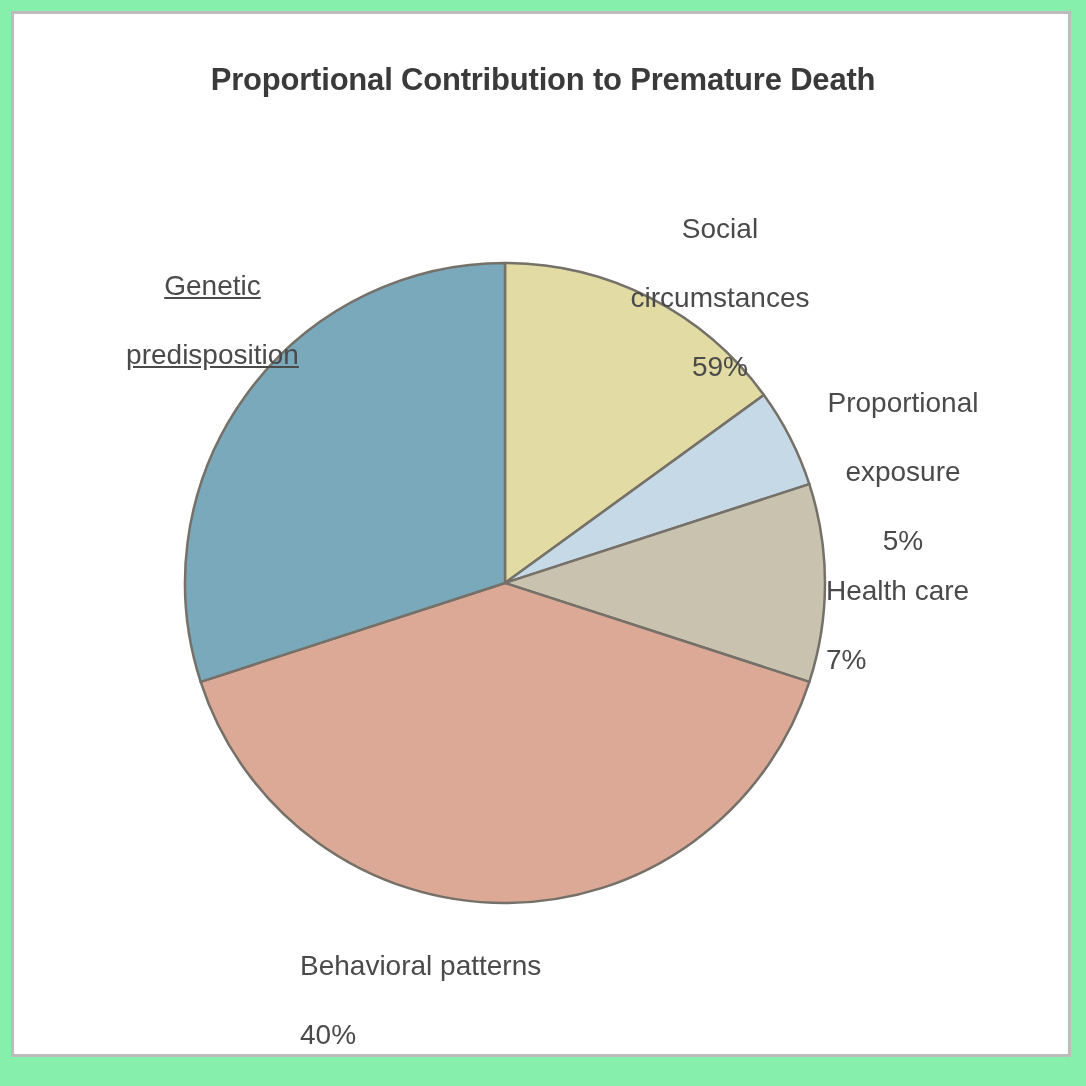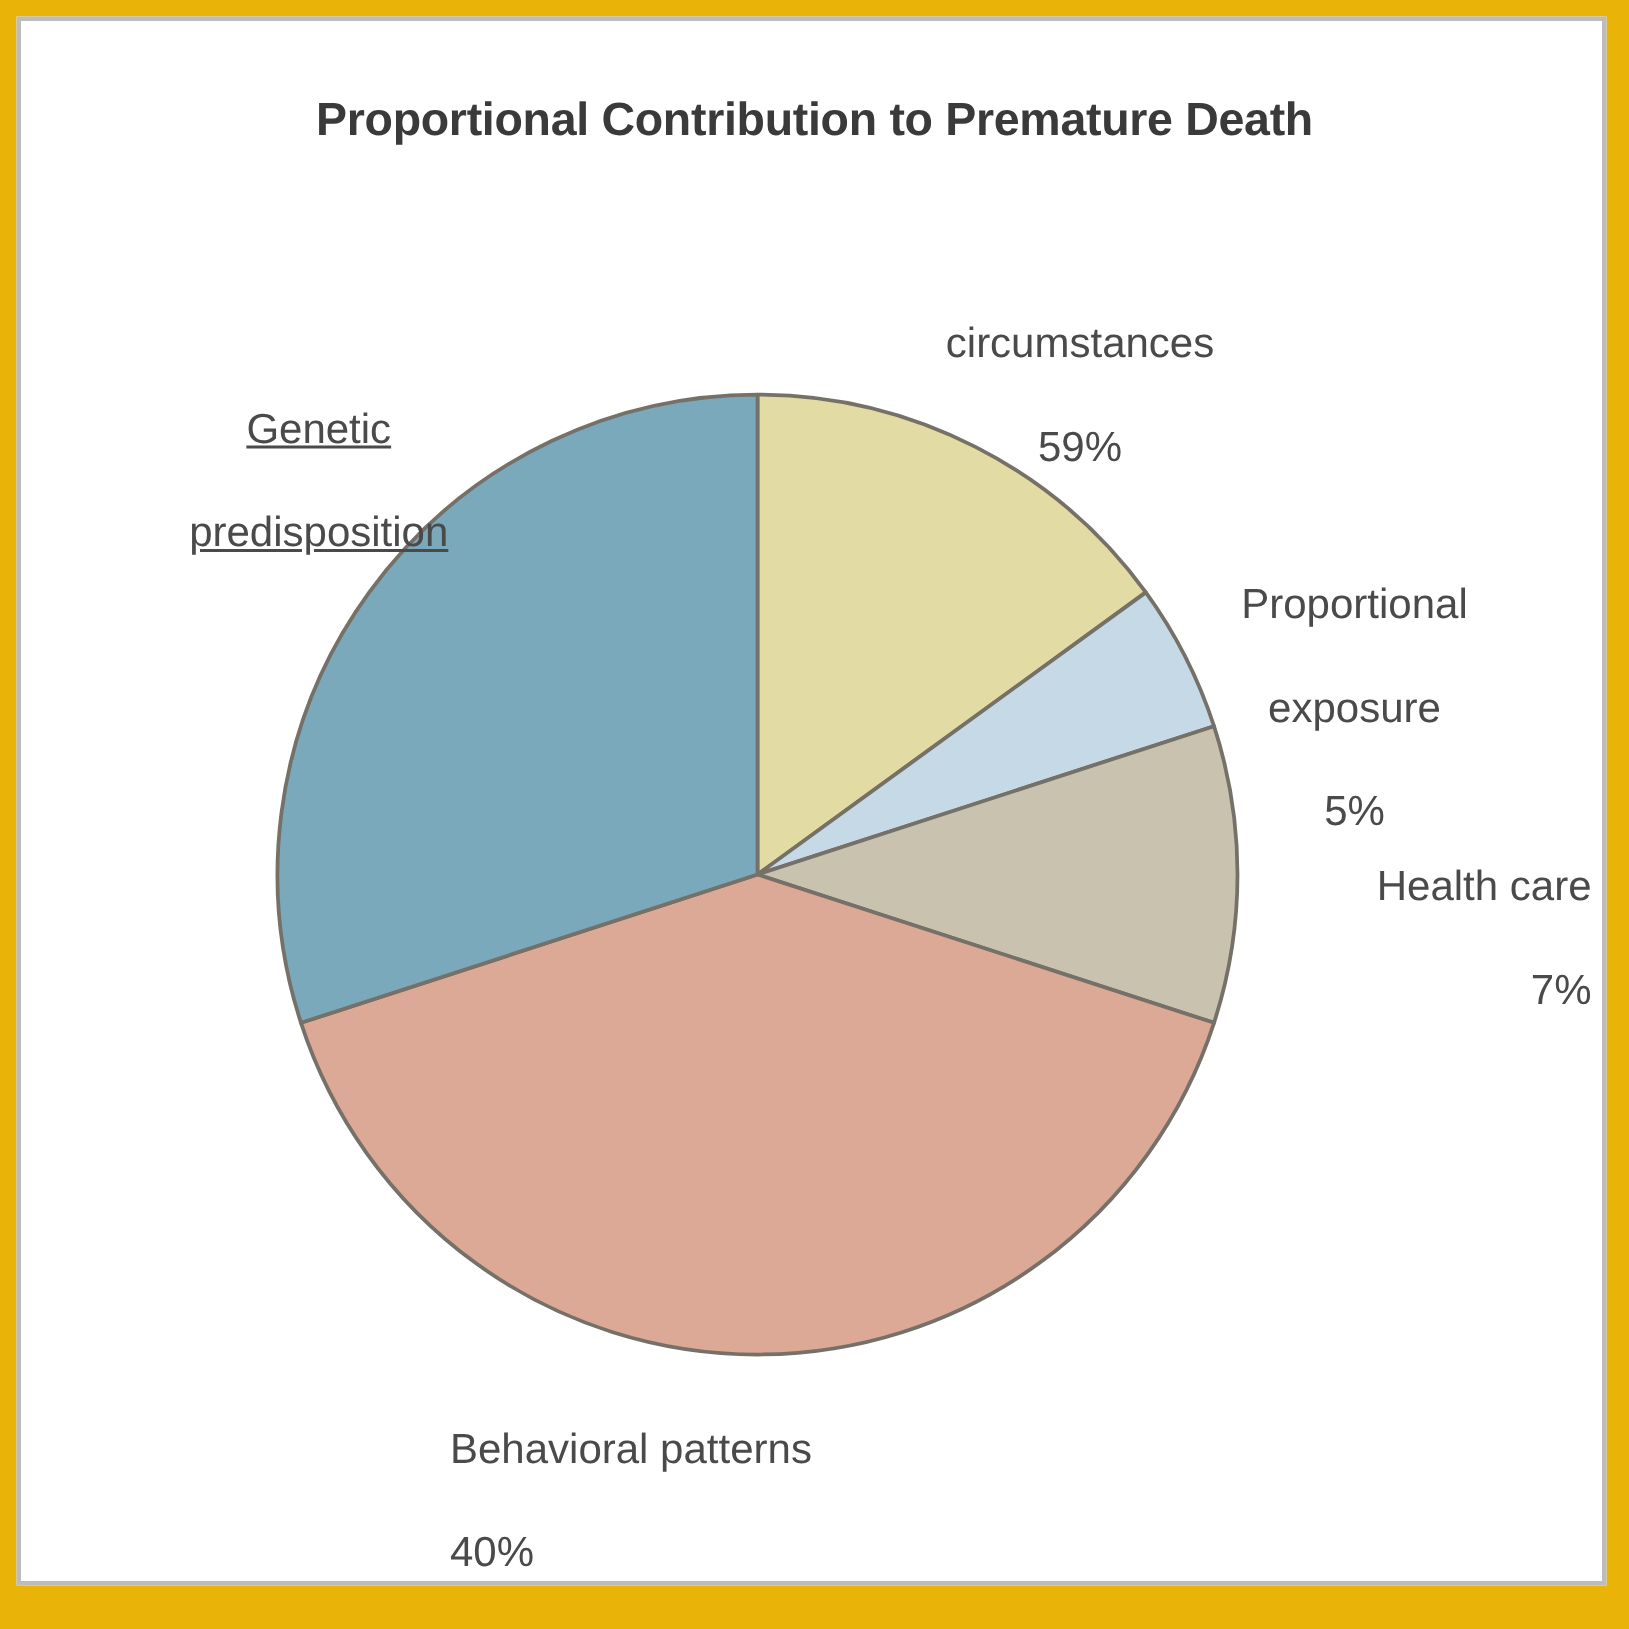--- a/index.html
+++ b/index.html
@@ -10,21 +10,21 @@
   body {
     width: 1086px;
     height: 1086px;
     font-family: "Liberation Sans", sans-serif;
     overflow: hidden;
   }
   #figure-root {
     position: relative;
     width: 1086px;
     height: 1086px;
-    background: #eab308;
+    background: #86efac;
     box-sizing: border-box;
   }
   #figure-frame {
     position: absolute;
     left: 11px;
     top: 11px;
     width: 1060px;
     height: 1046px;
     border: 3px solid #bcbcbc;
     background: #ffffff;
@@ -56,21 +56,21 @@
     color: #4a4a4a;
     font-family: "Liberation Sans", sans-serif;
     white-space: pre-line;
     font-weight: normal;
   }
   .label-name { display: block; }
   .label-value { display: block; }
   #label-social        { left: 560px; top: 178px; width: 320px; text-align: center; }
   #label-genetic       { left: 60px;  top: 235px; width: 305px; text-align: center; text-decoration: underline; }
   #label-environmental { left: 768px; top: 352px; width: 270px; text-align: center; }
-  #label-healthcare    { left: 826px; top: 540px; width: 235px; text-align: right; }
+  #label-healthcare    { left: 826px; top: 540px; width: 235px; text-align: left; }
   #label-behavioral    { left: 300px; top: 915px; width: 420px; text-align: left; }
 </style>
 </head>
 <body>
 
 <div id="figure-root">
 
   <div id="figure-frame"></div>
 
   <div id="chart-title">Proportional Contribution to Premature Death</div>
@@ -79,20 +79,21 @@
     <g id="pie-slices">
         <path d="M 505 583 L 505.00 263.00 A 320 320 0 0 1 763.89 394.91 Z" fill="#E2DCA4" stroke="#757068" stroke-width="2.5" stroke-linejoin="round"></path>
         <path d="M 505 583 L 763.89 394.91 A 320 320 0 0 1 809.34 484.11 Z" fill="#C6D9E6" stroke="#757068" stroke-width="2.5" stroke-linejoin="round"></path>
         <path d="M 505 583 L 809.34 484.11 A 320 320 0 0 1 809.34 681.89 Z" fill="#C9C2AE" stroke="#757068" stroke-width="2.5" stroke-linejoin="round"></path>
         <path d="M 505 583 L 809.34 681.89 A 320 320 0 0 1 200.66 681.89 Z" fill="#DCA996" stroke="#757068" stroke-width="2.5" stroke-linejoin="round"></path>
         <path d="M 505 583 L 200.66 681.89 A 320 320 0 0 1 505.00 263.00 Z" fill="#7BA9BC" stroke="#757068" stroke-width="2.5" stroke-linejoin="round"></path>
       </g>
   </svg>
 
   <div class="slice-label" id="label-social">
+    <span class="label-name">Social</span>
     <span class="label-name">circumstances</span>
     <span class="label-value">59%</span>
   </div>
 
   <div class="slice-label" id="label-genetic">
     <span class="label-name">Genetic</span>
     <span class="label-name">predisposition</span>
   </div>
 
   <div class="slice-label" id="label-environmental">

